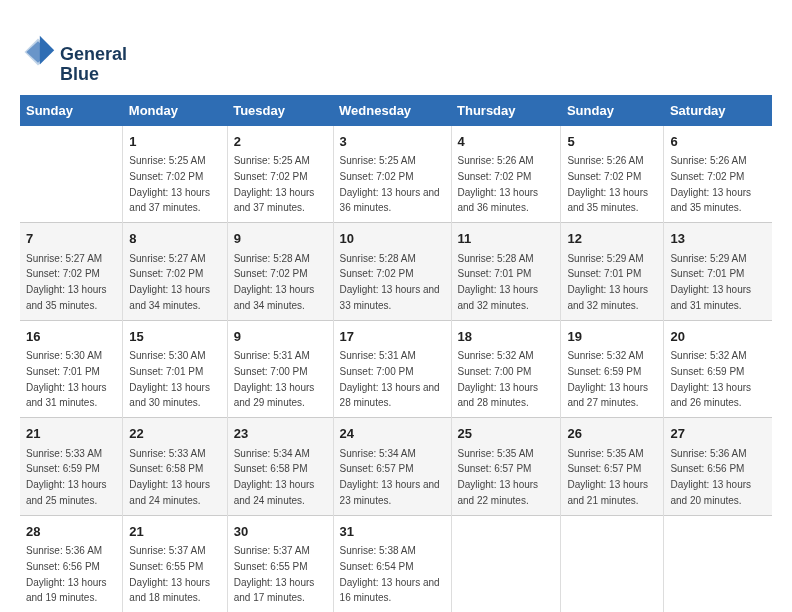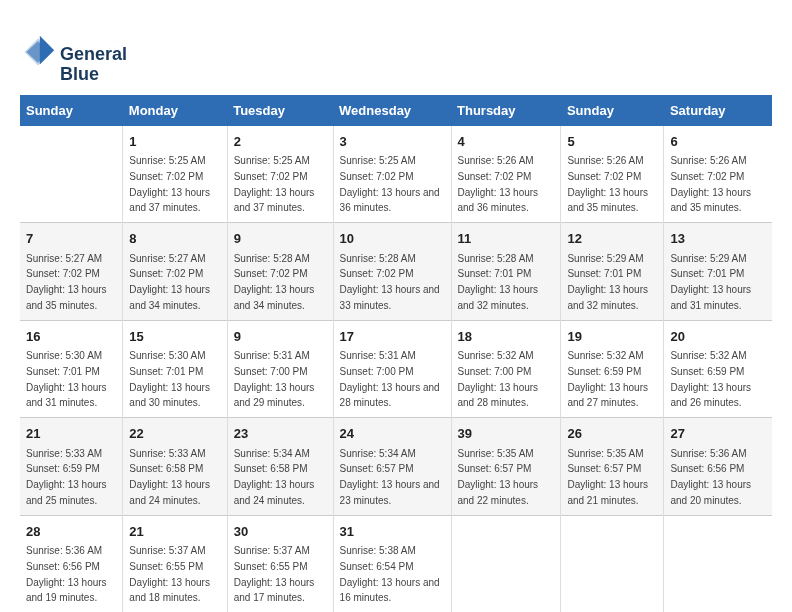--- a/index.html
+++ b/index.html
@@ -150,21 +150,21 @@
         <td><span class="day-number">17</span><span class="day-info">Sunrise: 5:31 AM<br>Sunset: 7:00 PM<br>Daylight: 13 hours and 28 minutes.</span></td>
         <td><span class="day-number">18</span><span class="day-info">Sunrise: 5:32 AM<br>Sunset: 7:00 PM<br>Daylight: 13 hours and 28 minutes.</span></td>
         <td><span class="day-number">19</span><span class="day-info">Sunrise: 5:32 AM<br>Sunset: 6:59 PM<br>Daylight: 13 hours and 27 minutes.</span></td>
         <td><span class="day-number">20</span><span class="day-info">Sunrise: 5:32 AM<br>Sunset: 6:59 PM<br>Daylight: 13 hours and 26 minutes.</span></td>
       </tr>
       <tr>
         <td><span class="day-number">21</span><span class="day-info">Sunrise: 5:33 AM<br>Sunset: 6:59 PM<br>Daylight: 13 hours and 25 minutes.</span></td>
         <td><span class="day-number">22</span><span class="day-info">Sunrise: 5:33 AM<br>Sunset: 6:58 PM<br>Daylight: 13 hours and 24 minutes.</span></td>
         <td><span class="day-number">23</span><span class="day-info">Sunrise: 5:34 AM<br>Sunset: 6:58 PM<br>Daylight: 13 hours and 24 minutes.</span></td>
         <td><span class="day-number">24</span><span class="day-info">Sunrise: 5:34 AM<br>Sunset: 6:57 PM<br>Daylight: 13 hours and 23 minutes.</span></td>
-        <td><span class="day-number">39</span><span class="day-info">Sunrise: 5:35 AM<br>Sunset: 6:57 PM<br>Daylight: 13 hours and 22 minutes.</span></td>
+        <td><span class="day-number">25</span><span class="day-info">Sunrise: 5:35 AM<br>Sunset: 6:57 PM<br>Daylight: 13 hours and 22 minutes.</span></td>
         <td><span class="day-number">26</span><span class="day-info">Sunrise: 5:35 AM<br>Sunset: 6:57 PM<br>Daylight: 13 hours and 21 minutes.</span></td>
         <td><span class="day-number">27</span><span class="day-info">Sunrise: 5:36 AM<br>Sunset: 6:56 PM<br>Daylight: 13 hours and 20 minutes.</span></td>
       </tr>
       <tr>
         <td><span class="day-number">28</span><span class="day-info">Sunrise: 5:36 AM<br>Sunset: 6:56 PM<br>Daylight: 13 hours and 19 minutes.</span></td>
         <td><span class="day-number">21</span><span class="day-info">Sunrise: 5:37 AM<br>Sunset: 6:55 PM<br>Daylight: 13 hours and 18 minutes.</span></td>
         <td><span class="day-number">30</span><span class="day-info">Sunrise: 5:37 AM<br>Sunset: 6:55 PM<br>Daylight: 13 hours and 17 minutes.</span></td>
         <td><span class="day-number">31</span><span class="day-info">Sunrise: 5:38 AM<br>Sunset: 6:54 PM<br>Daylight: 13 hours and 16 minutes.</span></td>
         <td></td>
         <td></td>

